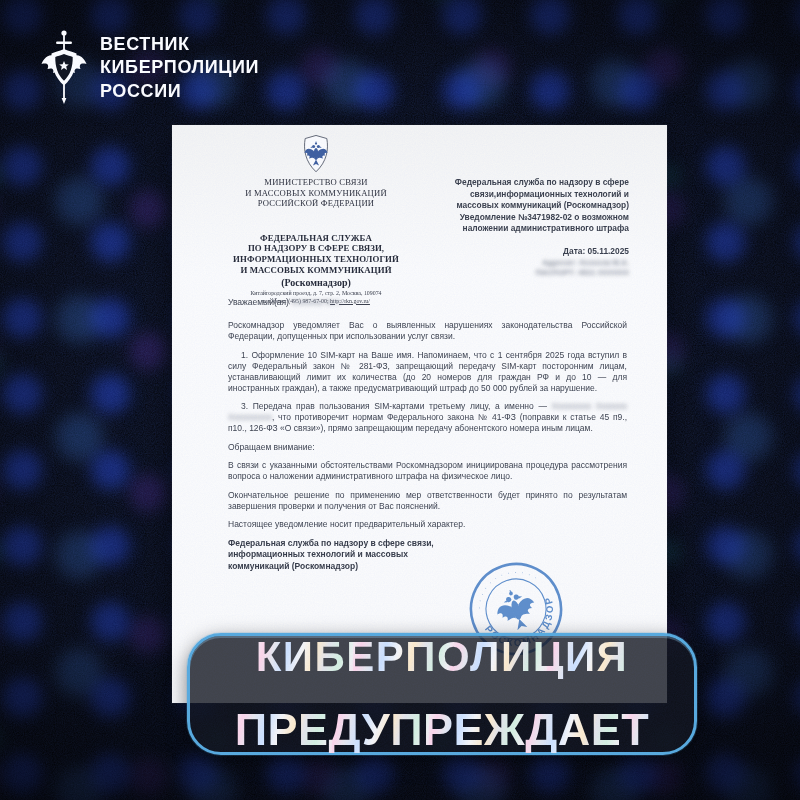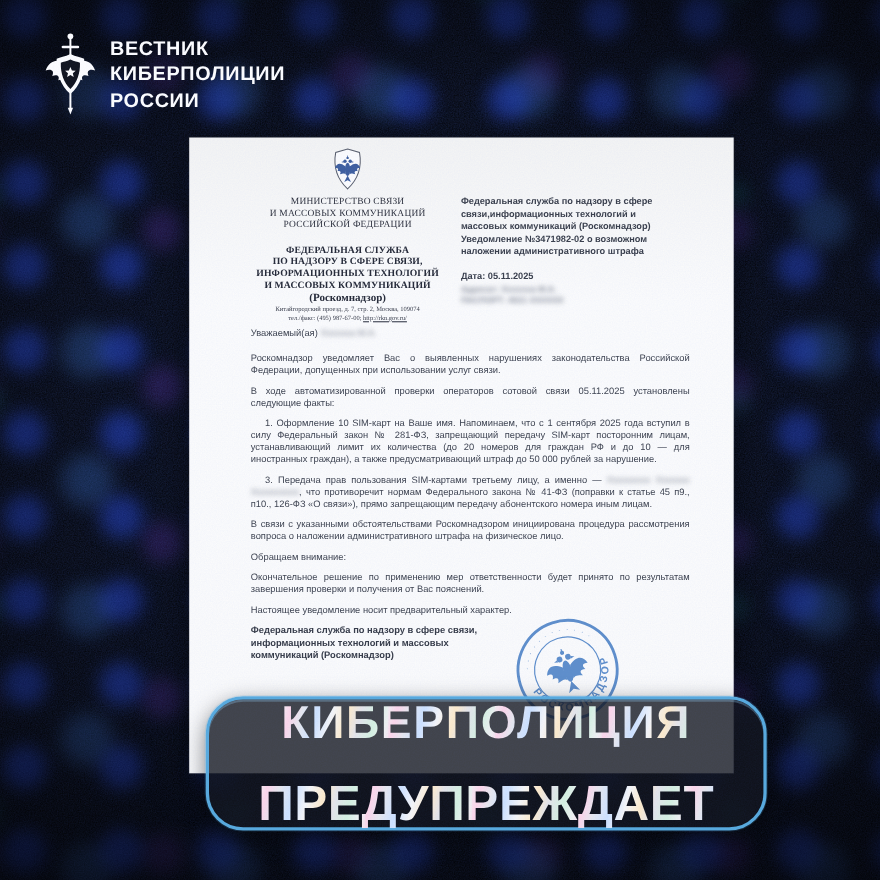--- a/index.html
+++ b/index.html
@@ -36,26 +36,26 @@
   
   .doc{
     position:absolute;left:172px;top:125px;width:495px;height:578px;z-index:2;
     background:linear-gradient(180deg,#f5f5f3,#fdfdfc 26%,#fcfcfb);
     box-shadow:0 8px 34px rgba(0,0,0,.65), 0 0 0 1px rgba(255,255,255,.04);
     color:#3e434e;
   }
   .lh-left{position:absolute;left:28px;top:8px;width:232px;text-align:center;}
   .lh-left .gov-emblem{width:34px;height:42px;margin:0 auto 2px;display:block;}
   .ministry{font-family:"Liberation Serif",serif;font-size:8.6px;line-height:10.6px;color:#2c2f3a;letter-spacing:.2px;}
-  .agency{font-family:"Liberation Serif",serif;font-weight:bold;font-size:8.8px;line-height:10.6px;color:#262a36;margin-top:13px;letter-spacing:.1px;}
+  .agency{font-family:"Liberation Serif",serif;font-weight:bold;font-size:8.8px;line-height:10.6px;color:#262a36;margin-top:24px;letter-spacing:.1px;}
   .agency-short{font-family:"Liberation Serif",serif;font-weight:bold;font-size:10px;color:#262a36;margin-top:2px;}
   .lh-addr{font-family:"Liberation Serif",serif;font-size:5.9px;line-height:7.6px;color:#3a3e49;margin-top:2px;}
   .lh-addr .site{text-decoration:underline;}
 
-  .addressee{position:absolute;right:38px;top:52px;width:210px;text-align:left;
+  .addressee{position:absolute;right:38px;top:52px;width:210px;text-align:right;
     font-weight:bold;font-size:8.4px;line-height:11.6px;color:#3a3f4a;}
   .addressee .date{margin-top:11px;}
   .redact{color:#8d929c;filter:blur(2.3px);}
   .addressee .redact-line{display:block;font-weight:600;font-size:7.8px;line-height:10.5px;}
 
   .doc-body{position:absolute;left:56px;right:40px;top:172px;font-size:8.5px;line-height:11px;text-align:justify;color:#3e434e;}
   .greet{text-align:left;margin:0 0 12px;}
   .doc-body p.para{margin:0 0 7.5px;}
   .doc-body p.indent{text-indent:13px;}
   .closing{font-weight:bold;margin-top:15px;}
@@ -165,25 +165,24 @@
       <div>наложении административного штрафа</div>
       <div class="date">Дата: 05.11.2025</div>
       <span class="redact-line redact">Адресат: Хххххха М.А.</span>
       <span class="redact-line redact">ПАСПОРТ: 4521 ХХХХХХ</span>
     </div>
 
     <div class="doc-body">
       <p class="greet"><span>Уважаемый(ая) </span><span class="redact">Хххххха М.А.</span></p>
       <div id="paras">
           <p class="para">Роскомнадзор уведомляет Вас о выявленных нарушениях законодательства Российской Федерации, допущенных при использовании услуг связи.</p>
-          <p class="para">В ходе автоматизированной проверки операторов сотовой связи 05.11.2025 установлены следующие факты:</p>
           <p class="para indent">1. Оформление 10 SIM-карт на Ваше имя. Напоминаем, что с 1 сентября 2025 года вступил в силу Федеральный закон № 281-ФЗ, запрещающий передачу SIM-карт посторонним лицам, устанавливающий лимит их количества (до 20 номеров для граждан РФ и до 10 — для иностранных граждан), а также предусматривающий штраф до 50 000 рублей за нарушение.</p>
           <p class="para indent">3. Передача прав пользования SIM-картами третьему лицу, а именно — <span class="redact">Ххххххххх Ххххххх Хххххххххх</span>, что противоречит нормам Федерального закона № 41-ФЗ (поправки к статье 45 п9., п10., 126-ФЗ «О связи»), прямо запрещающим передачу абонентского номера иным лицам.</p>
+          <p class="para">Обращаем внимание:</p>
           <p class="para">В связи с указанными обстоятельствами Роскомнадзором инициирована процедура рассмотрения вопроса о наложении административного штрафа на физическое лицо.</p>
-          <p class="para">Обращаем внимание:</p>
           <p class="para">Окончательное решение по применению мер ответственности будет принято по результатам завершения проверки и получения от Вас пояснений.</p>
           <p class="para">Настоящее уведомление носит предварительный характер.</p>
         </div>
       <div class="signer">
         <div>Федеральная служба по надзору в сфере связи,</div>
         <div>информационных технологий и массовых</div>
         <div>коммуникаций (Роскомнадзор)</div>
       </div>
     </div>
 

